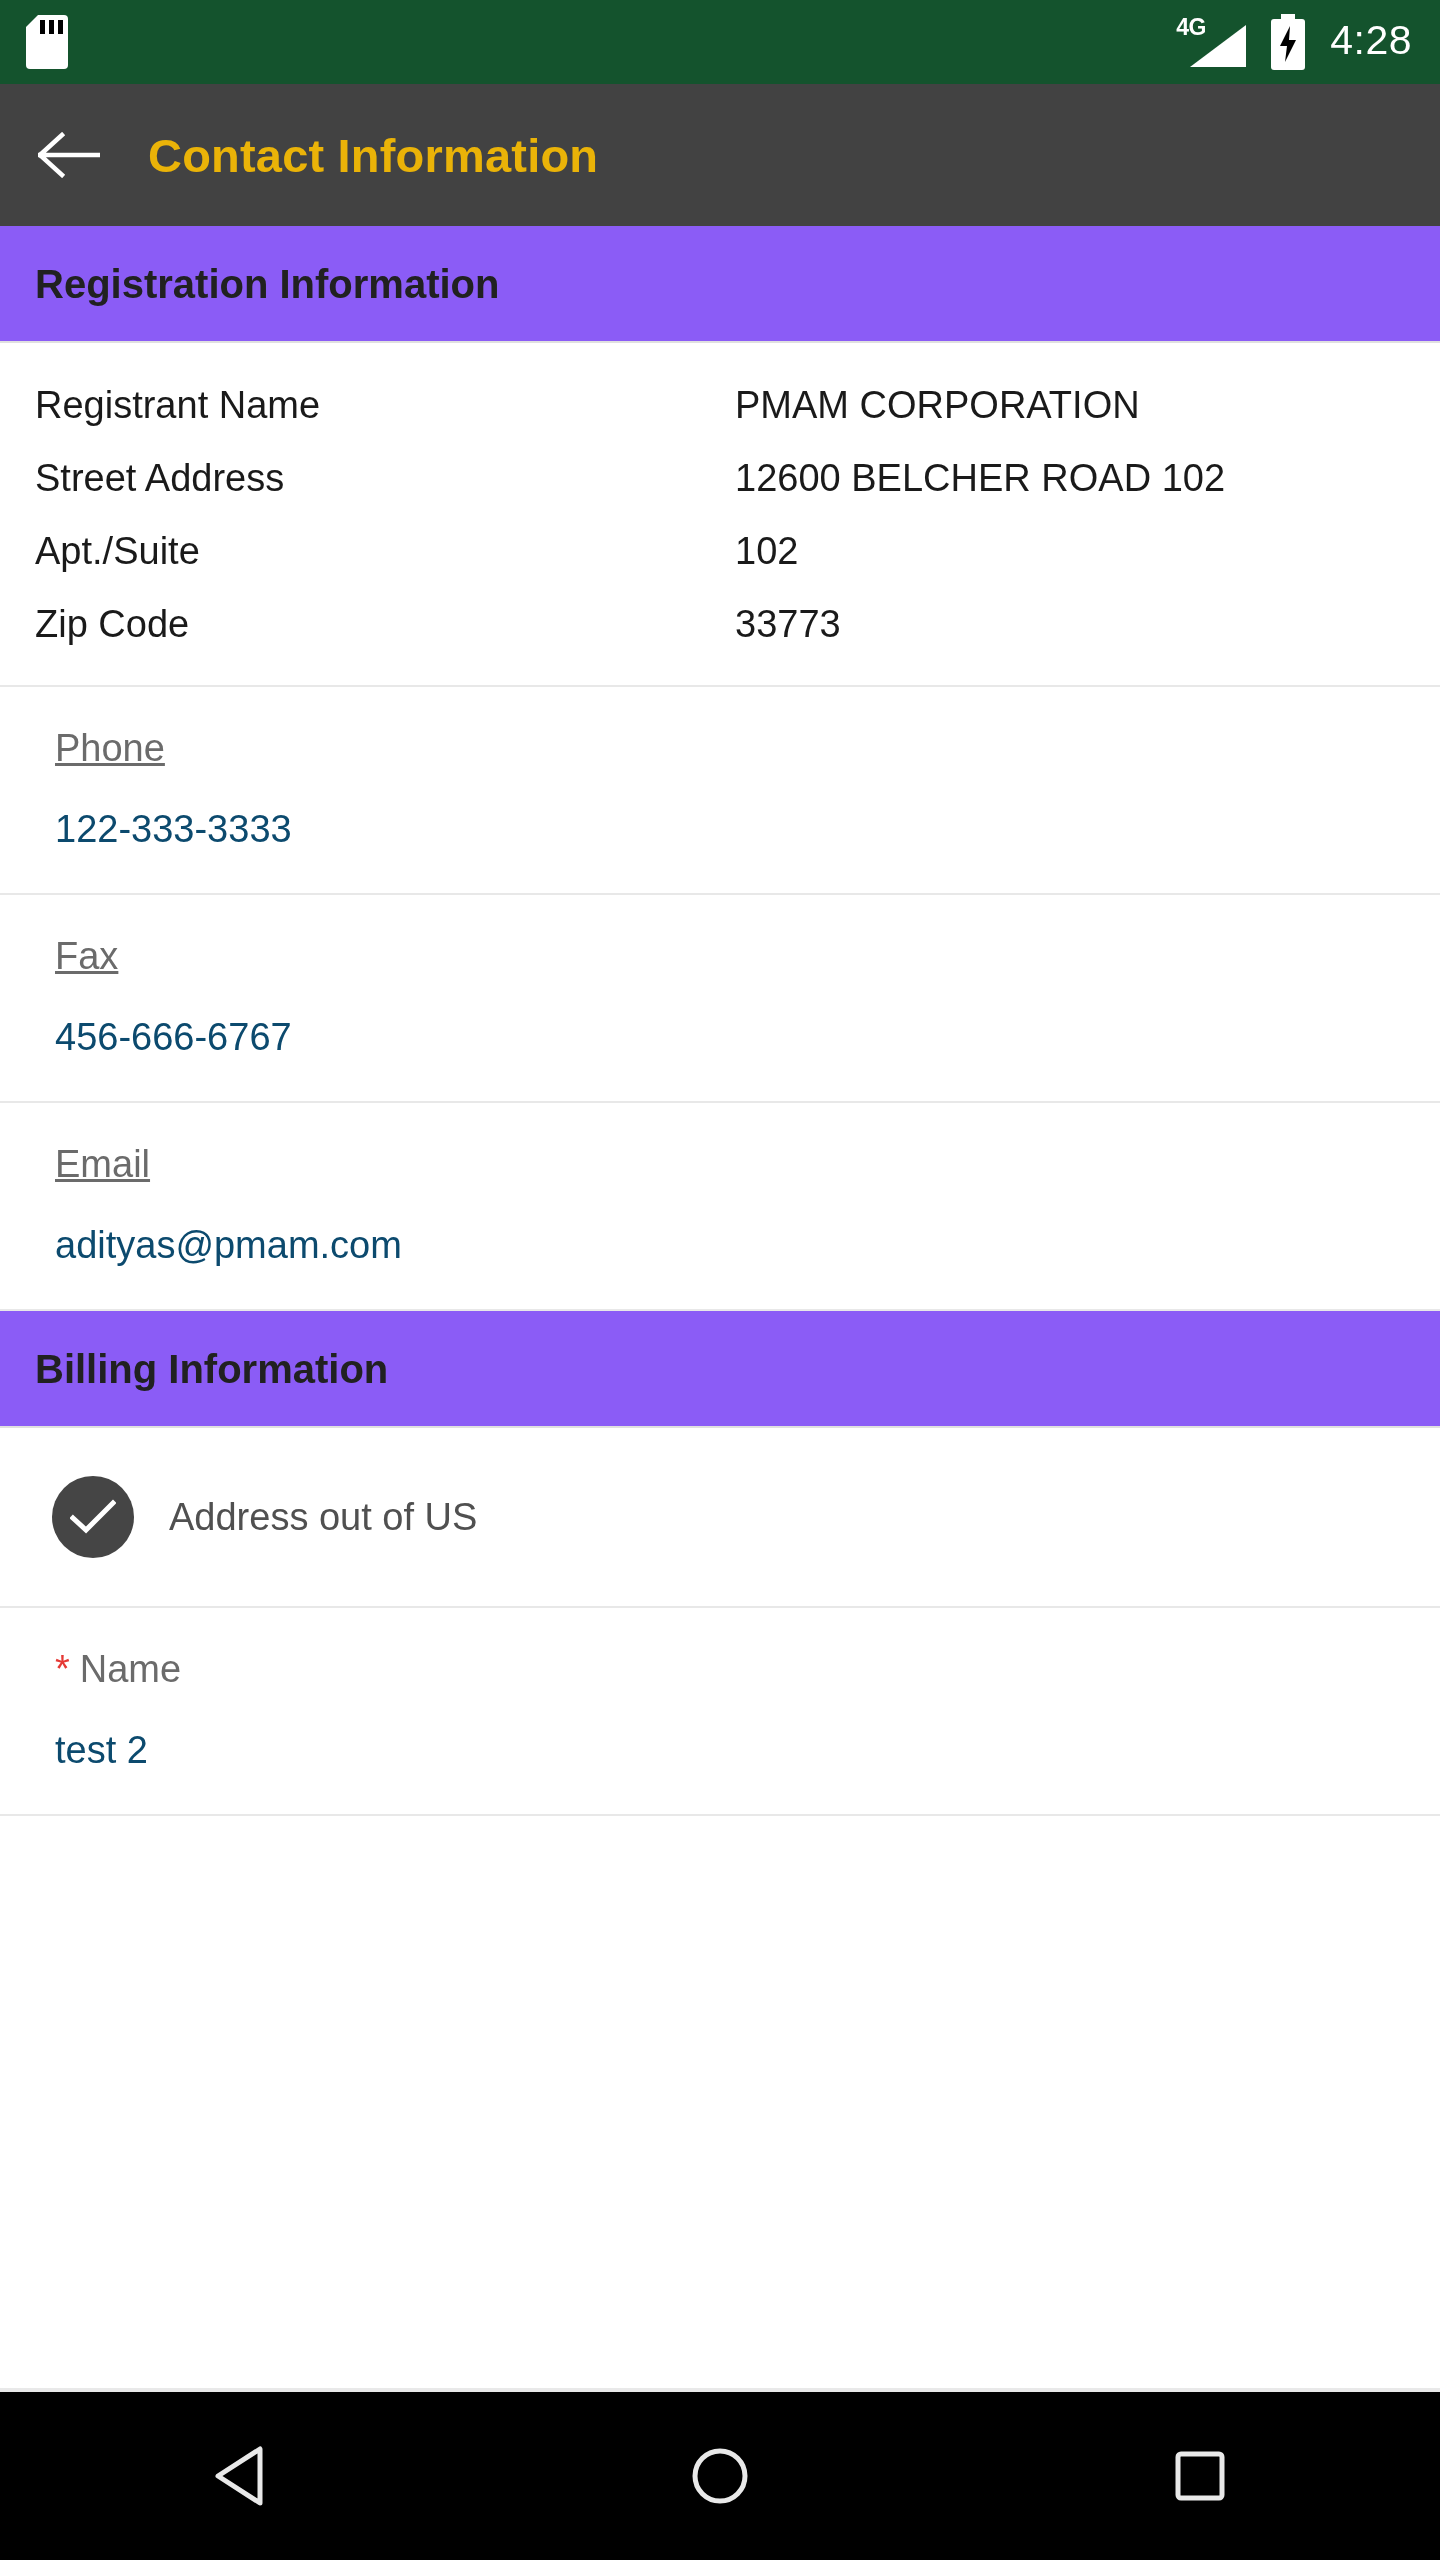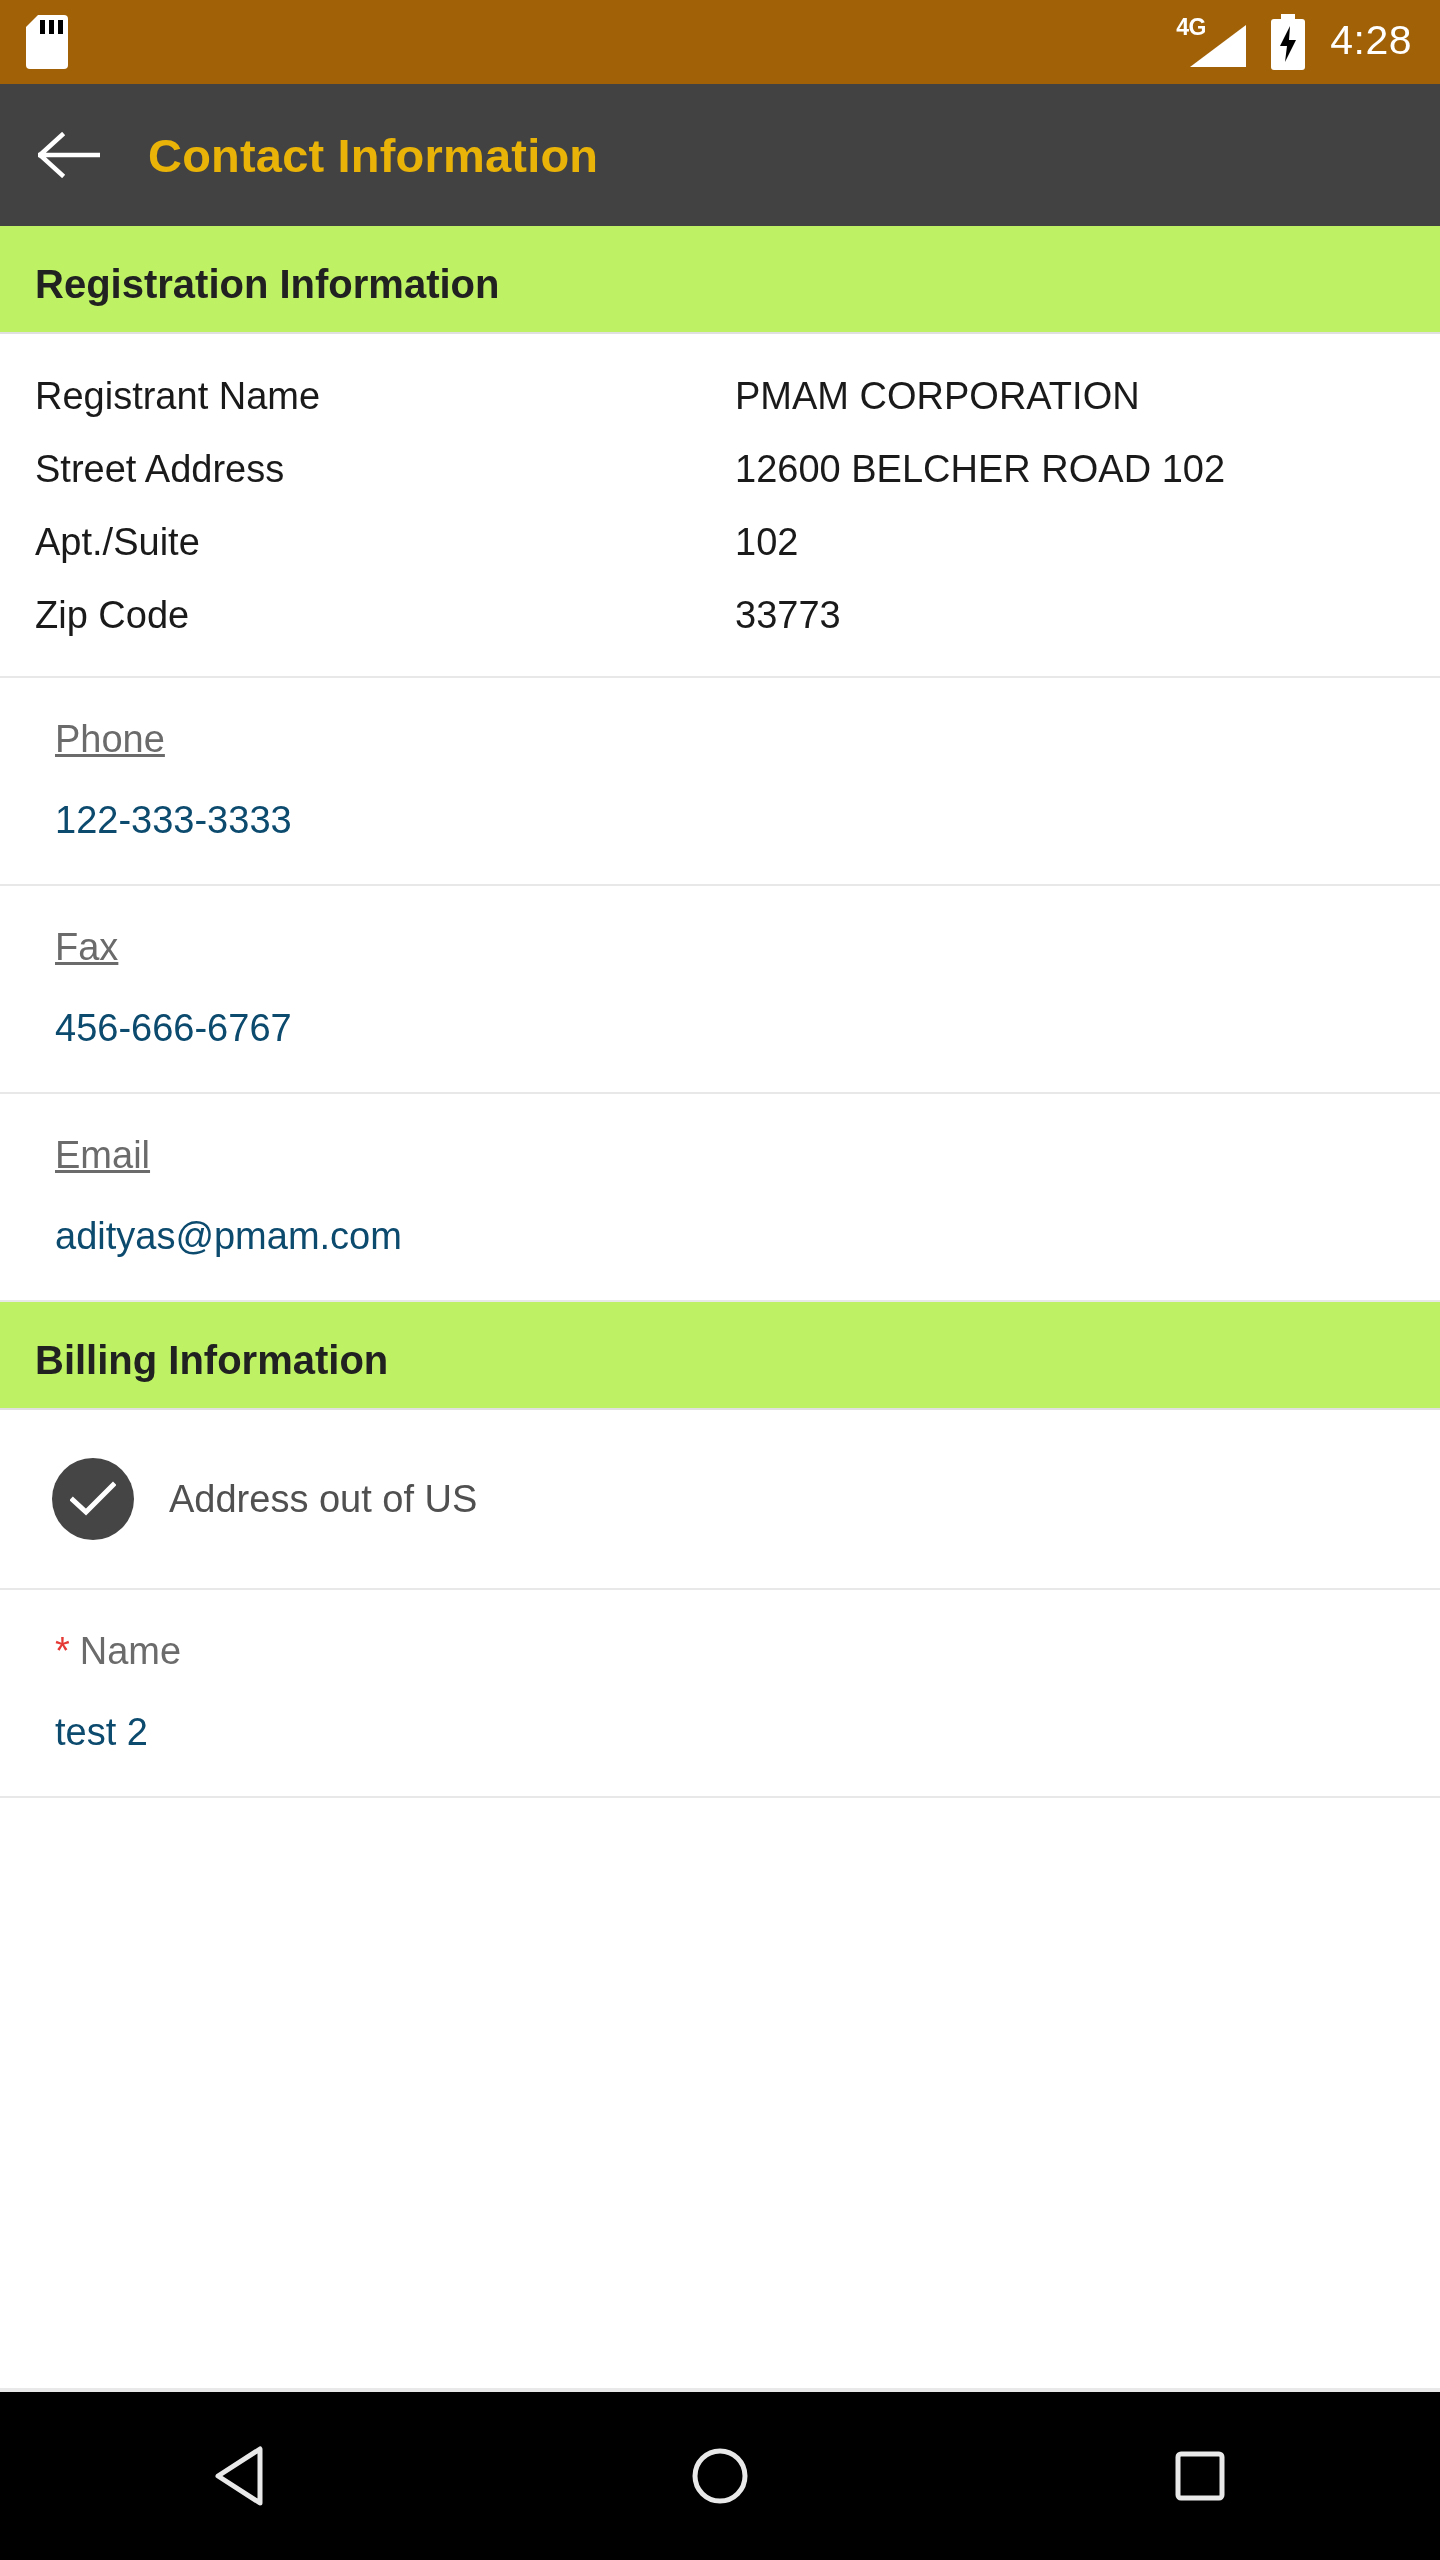--- a/index.html
+++ b/index.html
@@ -6,21 +6,21 @@
   html, body {
     width:1440px; height:2560px;
     background:#ffffff;
     font-family:"Liberation Sans", sans-serif;
     -webkit-font-smoothing:antialiased;
   }
   .screen { width:1440px; height:2560px; display:flex; flex-direction:column; overflow:hidden; }
 
   
   .status-bar {
-    height:84px; background:#a16207; color:#ffffff;
+    height:84px; background:#14532d; color:#ffffff;
     display:flex; align-items:center; padding:0 28px 0 26px;
     flex:0 0 84px;
   }
   .sb-left { display:flex; align-items:center; gap:14px; }
   .sb-spacer { flex:1 1 auto; }
   .sb-right { display:flex; align-items:center; gap:22px; }
   .sd-icon { width:42px; height:54px; display:block; }
   .signal-wrap { position:relative; width:72px; height:54px; }
   .signal-label {
     position:absolute; left:2px; top:1px;
@@ -36,21 +36,21 @@
     display:flex; align-items:center; padding-left:30px;
     flex:0 0 142px;
   }
   .back-arrow { width:78px; height:78px; display:flex; align-items:center; justify-content:center; }
   .app-title { font-size:47px; font-weight:bold; margin-left:40px; letter-spacing:0.2px; }
 
   
   .content { flex:1 1 auto; background:#ffffff; overflow:hidden; }
 
   .section-header {
-    background:#bef264; padding:36px 0 25px 35px;
+    background:#8b5cf6; padding:36px 0 34px 35px;
     border-bottom:2px solid #e0e0e0;
   }
   .section-header-title { font-size:40px; font-weight:bold; color:#212121; }
 
   .kv-block { padding:26px 0 24px 0; border-bottom:2px solid #e8e8e8; }
   .kv-row { display:flex; align-items:baseline; padding:15px 0 15px 35px; }
   .kv-label { width:700px; flex:0 0 700px; font-size:38px; color:#1a1a1a; }
   .kv-value { font-size:38px; color:#1a1a1a; }
 
   .stack-block { padding:34px 0 36px 0; border-bottom:2px solid #e8e8e8; }

